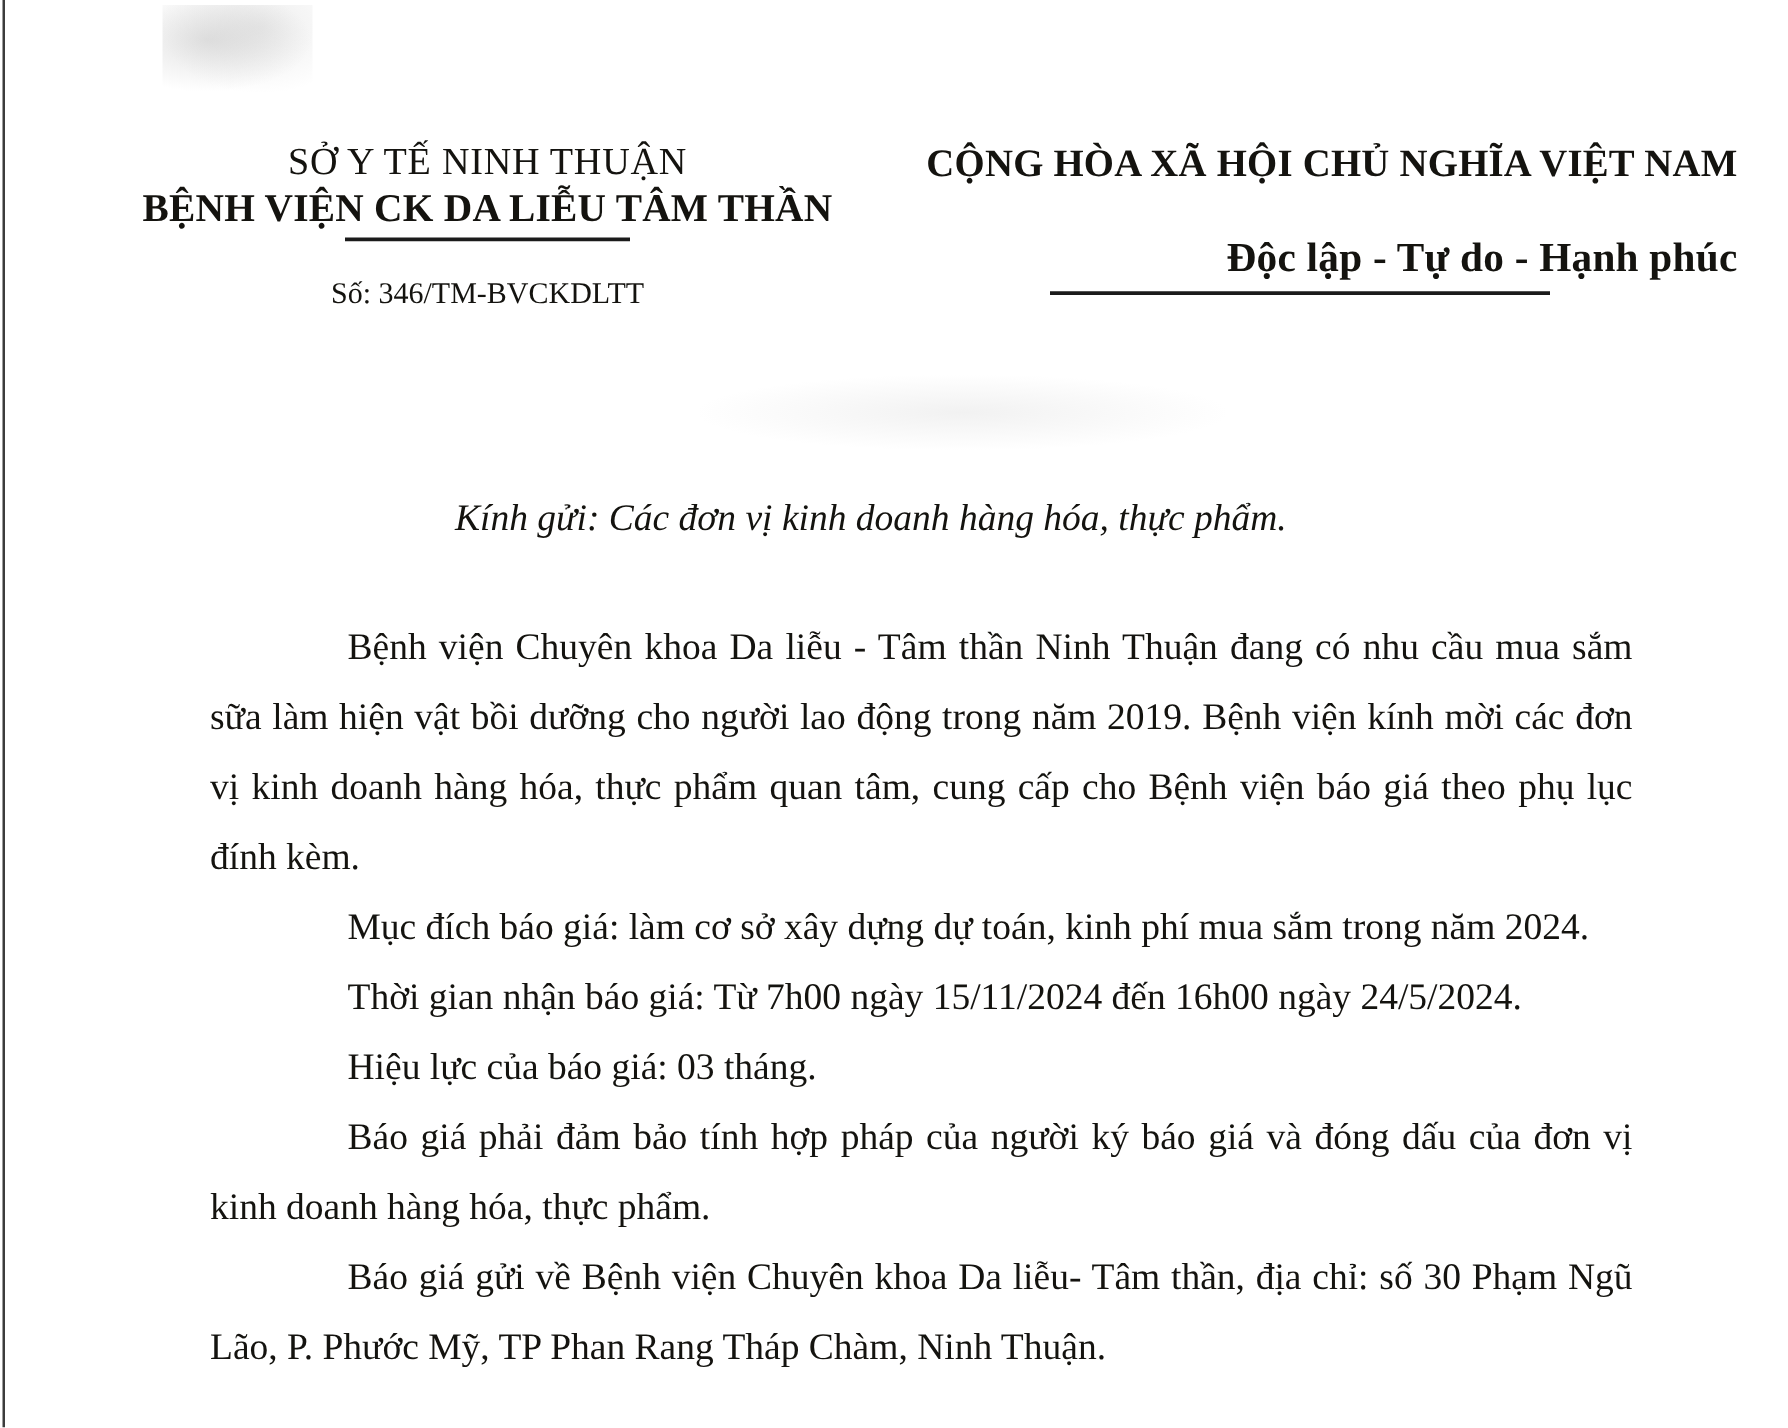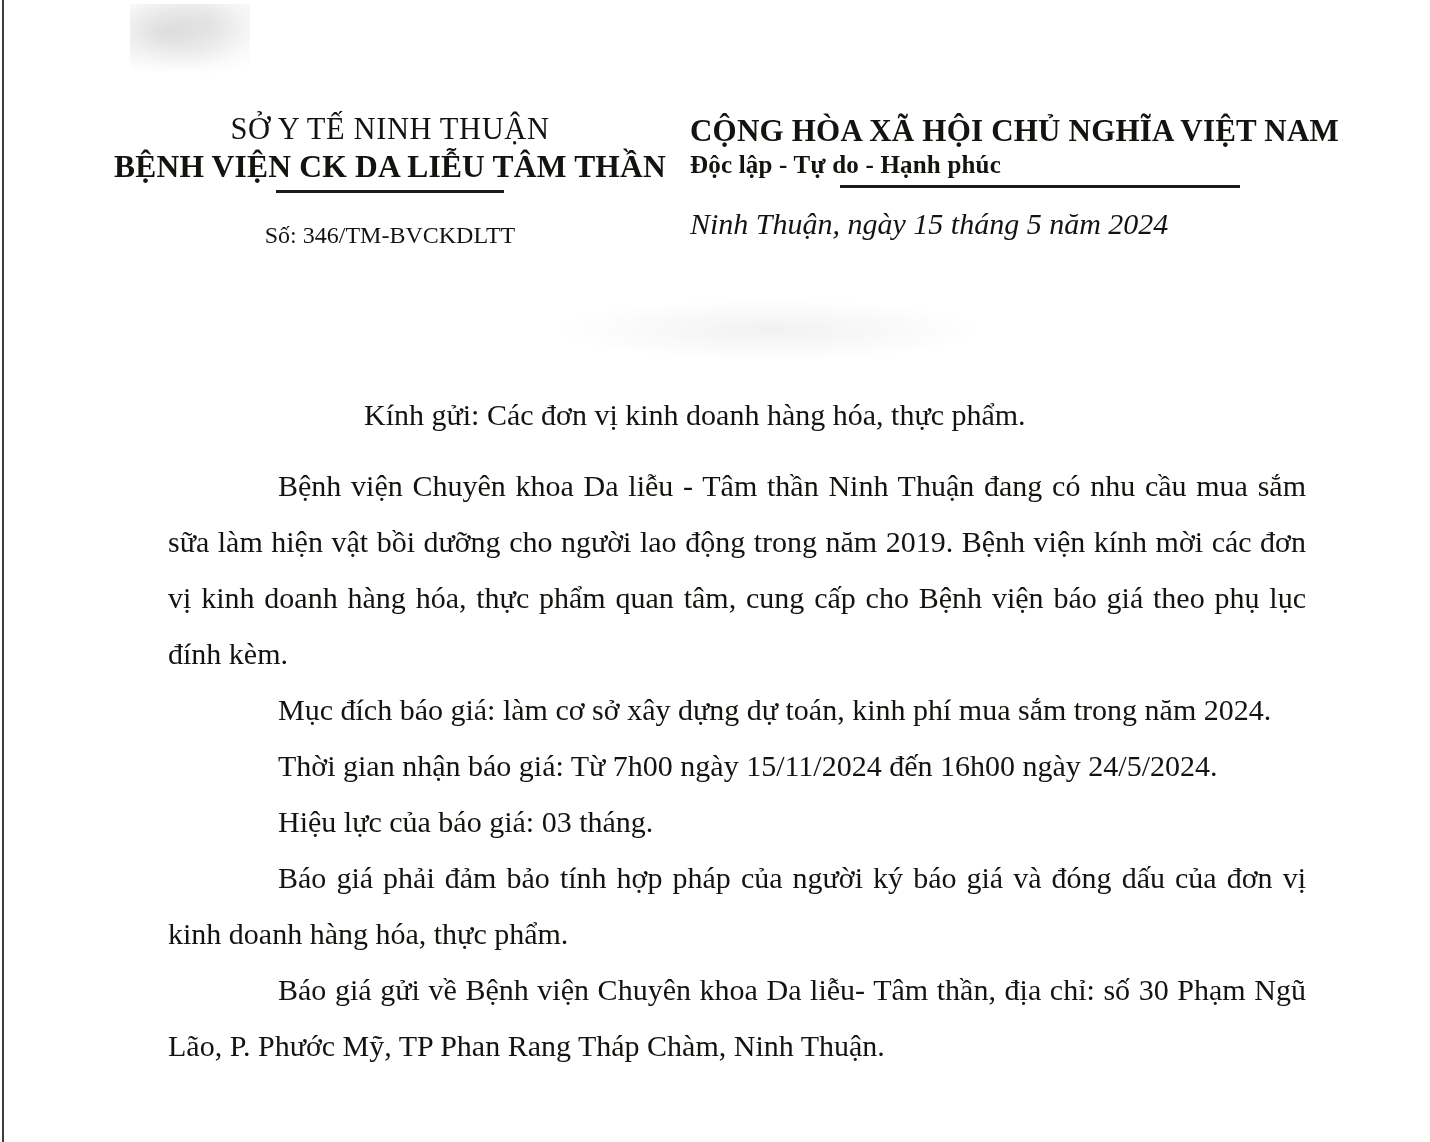--- a/index.html
+++ b/index.html
@@ -70,21 +70,21 @@
     left: 110px;
     top: 0;
     width: 560px;
     text-align: center;
   }
   .hdr-right {
     position: absolute;
     left: 690px;
     top: 0;
     width: 700px;
-    text-align: left;
+    text-align: right;
   }
 
   .org-line {
     font-size: 30.5px;
     letter-spacing: 0.6px;
     line-height: 1.18;
     white-space: nowrap;
   }
   .org-line.bold {
     font-weight: bold;
@@ -93,24 +93,25 @@
   }
   .nation-line {
     font-weight: bold;
     font-size: 31px;
     letter-spacing: 0.2px;
     line-height: 1.2;
     white-space: nowrap;
   }
   .motto-line {
     font-weight: bold;
-    font-size: 25px;
+    font-size: 33px;
     letter-spacing: 0.2px;
     line-height: 1.24;
     white-space: nowrap;
+    margin-top: 38px;
   }
 
   .rule {
     height: 3px;
     background: #1b1b1b;
     margin: 5px auto 0 auto;
   }
   .rule-left  { width: 228px; }
   .rule-right { width: 400px; }
 
@@ -144,21 +145,22 @@
   .body-block {
     position: absolute;
     left: 168px;
     top: 400px;
     width: 1138px;
   }
   .recipient {
     font-size: 30px;
     line-height: 1.0;
     text-indent: 196px;
-    margin-bottom: 28px;
+    margin-bottom: 60px;
+    font-style: italic;
   }
   p.para {
     font-size: 30px;
     line-height: 56px;
     margin: 0 0 0 0;
     text-align: justify;
     text-indent: 110px;
     -webkit-hyphens: none;
     hyphens: none;
   }
@@ -181,21 +183,20 @@
       <div class="org-line">SỞ Y TẾ NINH THUẬN</div>
       <div class="org-line bold">BỆNH VIỆN CK DA LIỄU TÂM THẦN</div>
       <div class="rule rule-left"></div>
       <div class="doc-number">Số: 346/TM-BVCKDLTT</div>
     </div>
 
     <div class="hdr-right">
       <div class="nation-line">CỘNG HÒA XÃ HỘI CHỦ NGHĨA VIỆT NAM</div>
       <div class="motto-line">Độc lập - Tự do - Hạnh phúc</div>
       <div class="rule rule-right"></div>
-      <div class="date-line">Ninh Thuận, ngày 15 tháng 5 năm 2024</div>
     </div>
 
   </div>
 
 
   <div class="body-block">
 
     <div class="recipient">Kính gửi: Các đơn vị kinh doanh hàng hóa, thực phẩm.</div>
 
     <p class="para">Bệnh viện Chuyên khoa Da liễu - Tâm thần Ninh Thuận đang có nhu cầu mua sắm sữa làm hiện vật bồi dưỡng cho người lao động trong năm 2019. Bệnh viện kính mời các đơn vị kinh doanh hàng hóa, thực phẩm quan tâm, cung cấp cho Bệnh viện báo giá theo phụ lục đính kèm.</p>

